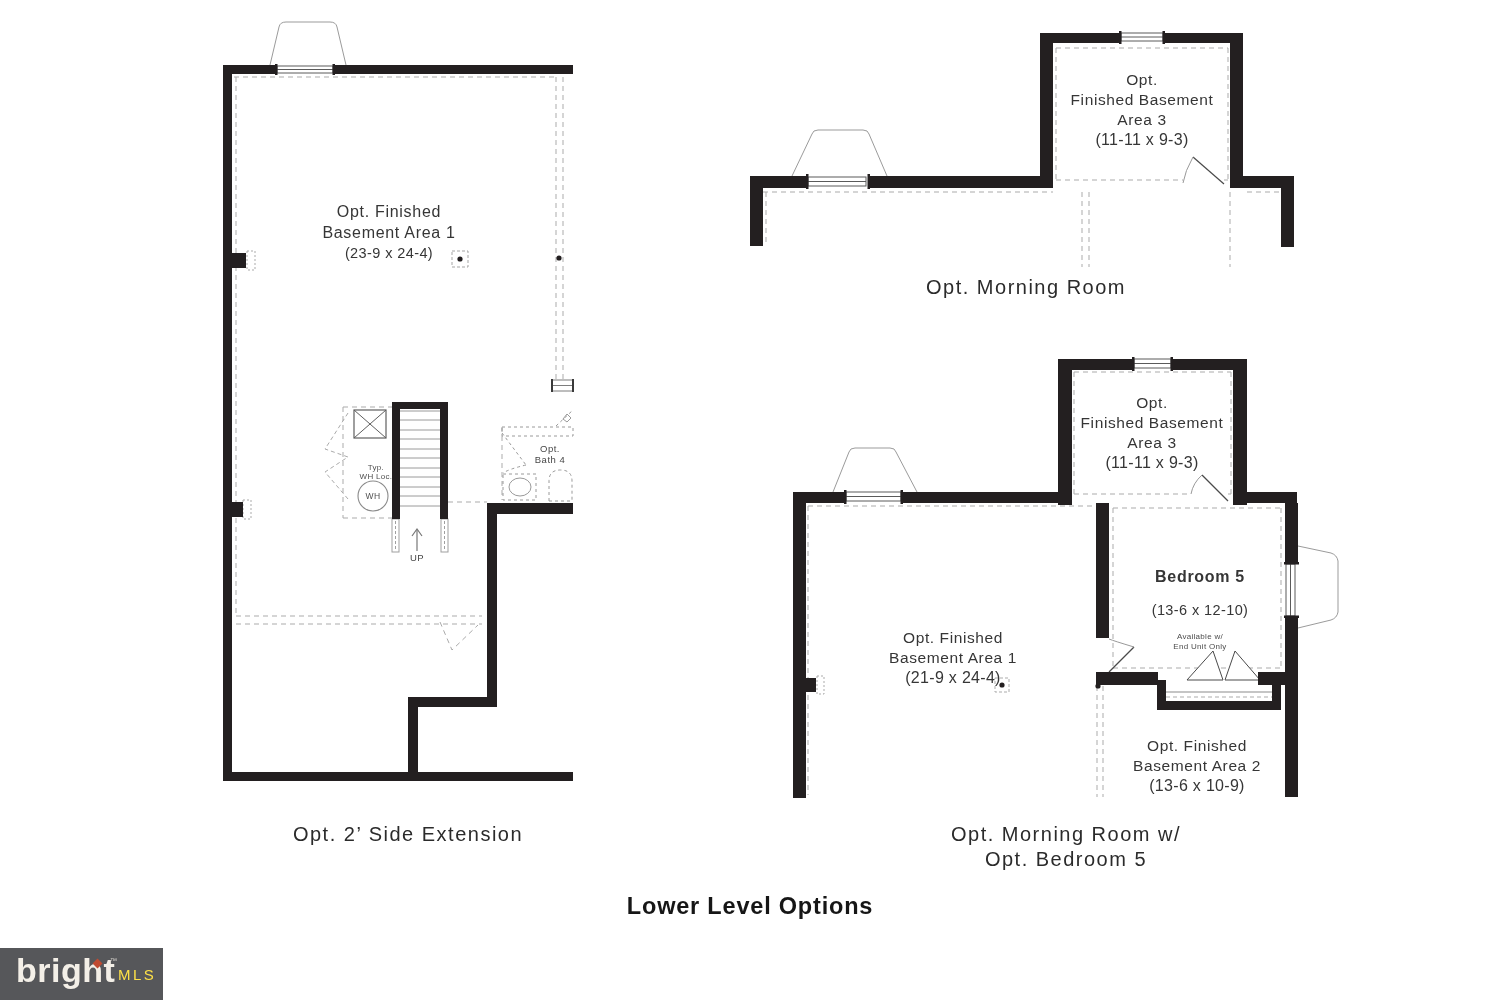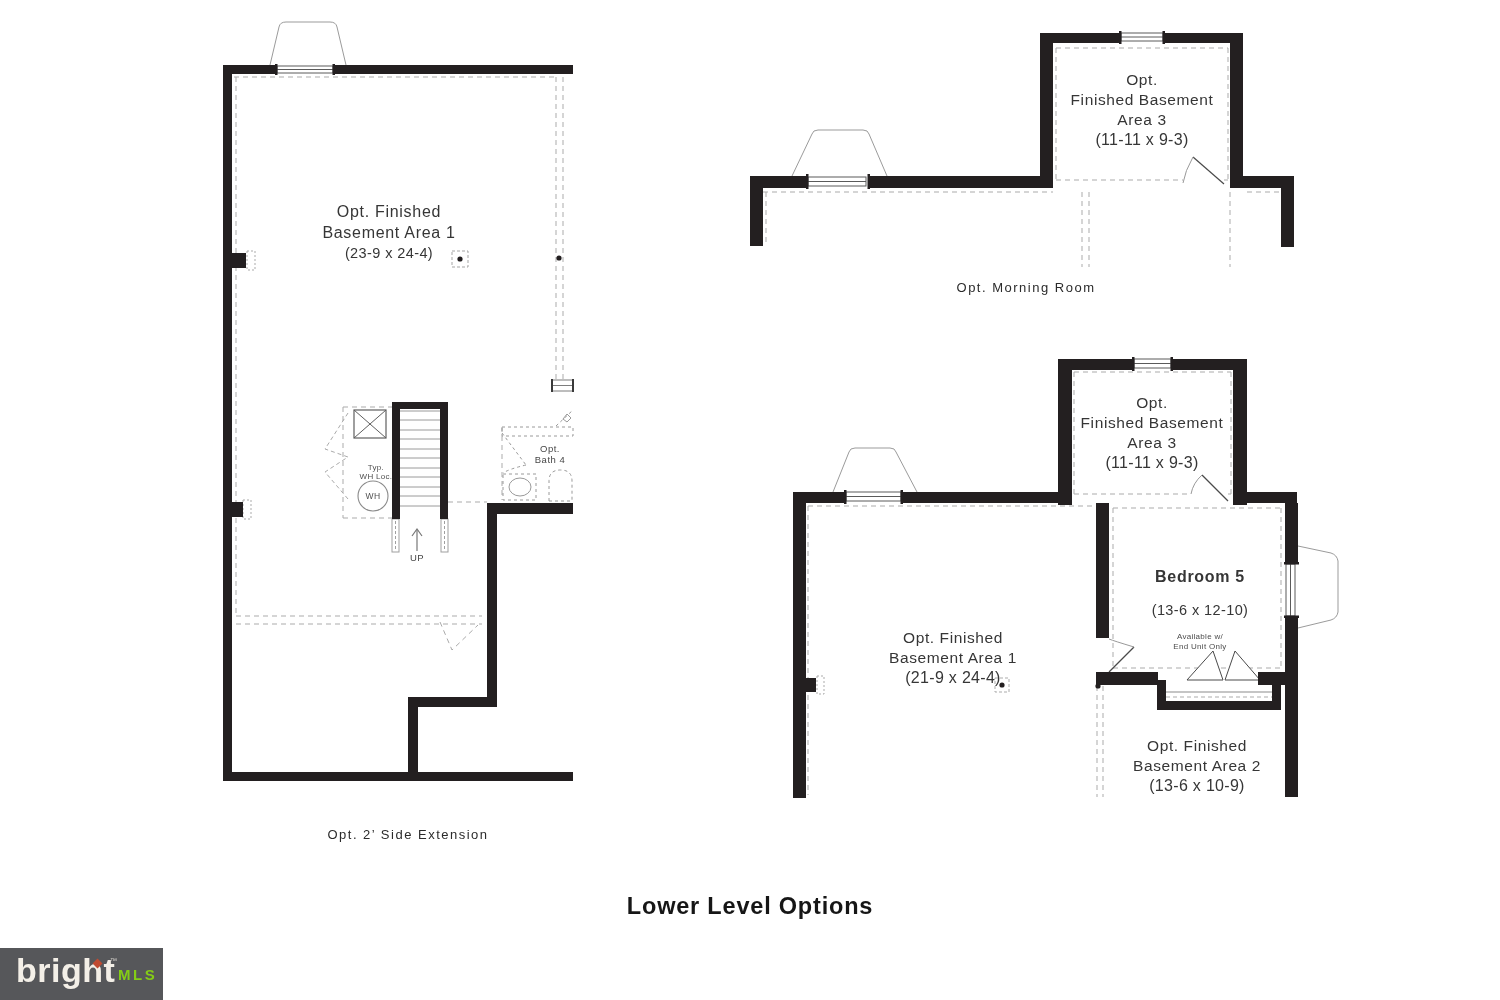--- a/index.html
+++ b/index.html
@@ -7,33 +7,33 @@
           font-family:"Liberation Sans", sans-serif;}
   .plan-svg{position:absolute;left:0;top:0;}
   .lbl{position:absolute;transform:translateX(-50%);text-align:center;white-space:nowrap;color:#363636;}
   .room-lbl{font-size:16px;line-height:20.5px;letter-spacing:0.7px;}
   .room-lbl .dims{font-size:14.5px;letter-spacing:0.4px;}
   .room-lbl-sm{font-size:15.5px;line-height:20px;letter-spacing:0.6px;}
   .room-lbl-sm .dims{font-size:16px;letter-spacing:0.3px;}
   .bedroom-lbl .name{font-size:16px;letter-spacing:0.7px;font-weight:bold;}
   .bedroom-lbl .dims{font-size:14.5px;letter-spacing:0.4px;margin-top:16px;}
   .bedroom-lbl .note{font-size:8px;letter-spacing:0.3px;color:#4c4c4c;line-height:9.5px;margin-top:14px;}
-  .caption{font-size:13px;letter-spacing:1.5px;color:#2b2b2b;line-height:25px;}
+  .caption{font-size:20px;letter-spacing:1.5px;color:#2b2b2b;line-height:25px;}
   .page-title{font-size:23.5px;font-weight:700;letter-spacing:0.8px;color:#161616;line-height:26px;}
   .tiny{font-size:8px;letter-spacing:0.3px;color:#4f4f4f;line-height:9px;}
   .small{font-size:9.5px;letter-spacing:0.5px;color:#474747;line-height:10.5px;}
   .wh-tag{font-size:8.5px;letter-spacing:0.5px;color:#4f4f4f;}
   
   .logo{position:absolute;left:0;top:948px;width:163px;height:52px;background:#56575a;}
   .logo .brand{position:absolute;left:16px;top:3px;font-family:Liberation Sans, sans-serif;
                font-weight:700;font-size:34px;color:#f3efe7;letter-spacing:0.5px;}
   .logo .diamond{position:absolute;left:94px;top:12px;width:7px;height:7px;background:#c04a31;
                  transform:rotate(45deg);}
   .logo .tm{position:absolute;left:110px;top:9px;font-size:7px;color:#d8d5ce;}
-  .logo .mls{position:absolute;left:118px;top:18px;font-size:15px;color:#84cc16;letter-spacing:2.5px;font-weight:bold;}
+  .logo .mls{position:absolute;left:118px;top:18px;font-size:15px;color:#fde047;letter-spacing:2.5px;}
 </style>
 </head>
 <body>
 
 <div class="canvas">
 
 <svg class="plan-svg" width="1500" height="1000" viewBox="0 0 1500 1000">
 
   <g>
 
@@ -316,20 +316,24 @@
   <div class="lbl room-lbl-sm" style="left:953px;top:628px;">
     <div>Opt. Finished</div>
     <div>Basement Area 1</div>
     <div class="dims">(21-9 x 24-4)</div>
   </div>
   <div class="lbl room-lbl-sm" style="left:1197px;top:736px;">
     <div>Opt. Finished</div>
     <div>Basement Area 2</div>
     <div class="dims">(13-6 x 10-9)</div>
   </div>
+  <div class="lbl caption" style="left:1066px;top:822px;">
+    <div>Opt. Morning Room w/</div>
+    <div>Opt. Bedroom 5</div>
+  </div>
 
   <div class="lbl page-title" style="left:750px;top:893px;">
     <div>Lower Level Options</div>
   </div>
 
   <div class="logo">
     <span class="brand">bright</span>
     <span class="diamond"></span>
     <span class="tm">™</span>
     <span class="mls">MLS</span>

